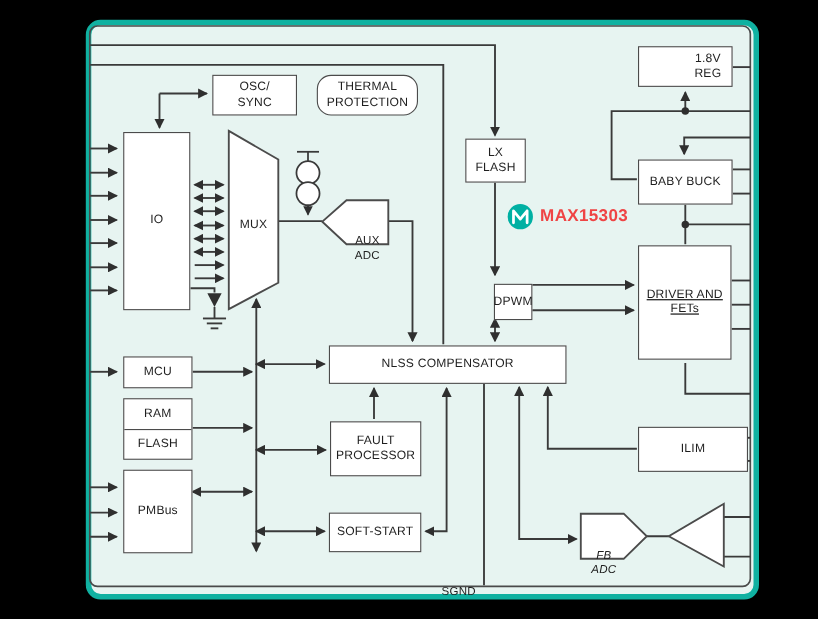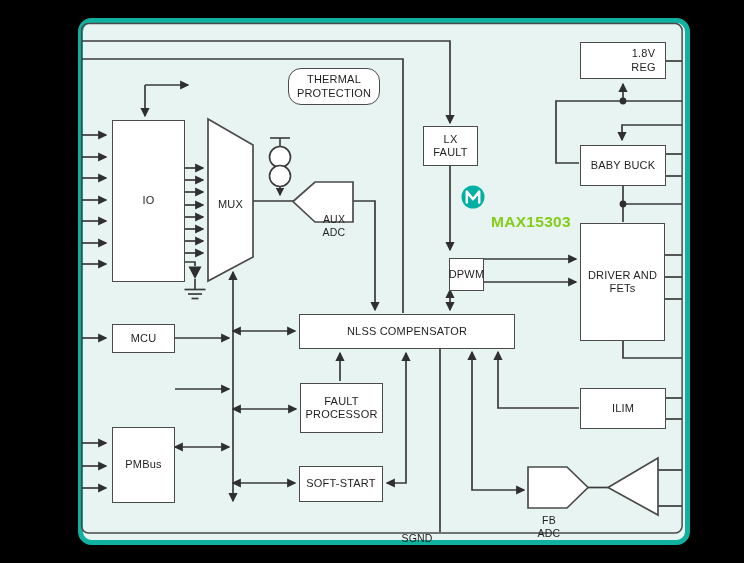--- a/index.html
+++ b/index.html
@@ -8,22 +8,22 @@
   .stage svg{position:absolute;left:0;top:0;}
   .box{position:absolute;box-sizing:border-box;background:#fff;border:1.7px solid #4b4b4b;
        display:flex;align-items:center;justify-content:center;}
   .lbl{white-space:pre-line;text-align:center;font-size:11px;line-height:1.22;
        color:#1f1f1f;letter-spacing:.2px;}
   .floatlbl{position:absolute;display:flex;align-items:center;justify-content:center;margin-top:24px;}
   .stack{position:absolute;box-sizing:border-box;background:#fff;border:1.7px solid #4b4b4b;
          display:flex;flex-direction:column;}
   .cell{flex:1;display:flex;align-items:center;justify-content:center;}
   .cell.divided{border-bottom:1.7px solid #4b4b4b;}
-  .partnum{position:absolute;font-size:15.5px;font-weight:bold;color:#84cc16;
-           letter-spacing:.3px;margin-top:25px;}
+  .partnum{position:absolute;font-size:15.5px;font-weight:bold;color:#ef4444;
+           letter-spacing:.3px;}
   .small{font-size:10.5px;}
 </style>
 </head>
 <body>
 
 <div class="stage">
 
 <svg width="744" height="563" viewBox="0 0 744 563">
   <defs>
     <marker id="ah" viewBox="0 0 10 10" refX="8.6" refY="5" markerWidth="5.4" markerHeight="5.4" orient="auto-start-reverse">
@@ -141,73 +141,85 @@
     <polygon points="528,467 567,467 588,487.5 567,508 528,508"></polygon>
     <polygon points="658,458 658,515 608,487.5"></polygon>
   </g>
 
   <g>
     <circle cx="473" cy="197" r="11.5" fill="#00b0a3"></circle>
     <path d="M 466.8 202.6 L 466.8 191.6 L 473 199.2 L 479.2 191.6 L 479.2 202.6" fill="none" stroke="#ffffff" stroke-width="2.5" stroke-linecap="round" stroke-linejoin="round"></path>
   </g>
 </svg>
 
+<div class="box" style="left:193px;top:68px;width:77px;height:37px;">
+  <span class="lbl">OSC/
+SYNC</span>
+</div>
 <div class="box" style="left:288px;top:68px;width:92px;height:37px;border-radius:13px;">
   <span class="lbl">THERMAL
 PROTECTION</span>
 </div>
-<div class="box" style="left:112px;top:120px;width:73px;height:162px;">
+<div class="box" style="left:112px;top:120px;width:61px;height:162px;">
   <span class="lbl">IO</span>
 </div>
 <div class="box" style="left:112px;top:324px;width:63px;height:29px;">
   <span class="lbl">MCU</span>
+</div>
+<div class="stack" style="left:112px;top:362px;width:63px;height:56px;">
+  <div class="cell divided">
+    <span class="lbl">RAM</span>
+  </div>
+  <div class="cell">
+    <span class="lbl">FLASH</span>
+  </div>
 </div>
 <div class="box" style="left:112px;top:427px;width:63px;height:76px;">
   <span class="lbl">PMBus</span>
 </div>
 <div class="box" style="left:299px;top:314px;width:216px;height:35px;">
   <span class="lbl">NLSS COMPENSATOR</span>
 </div>
 <div class="box" style="left:300px;top:383px;width:83px;height:50px;">
   <span class="lbl">FAULT
 PROCESSOR</span>
 </div>
 <div class="box" style="left:299px;top:466px;width:84px;height:36px;">
   <span class="lbl">SOFT-START</span>
 </div>
 <div class="box" style="left:423px;top:126px;width:55px;height:40px;">
   <span class="lbl">LX
-FAULT</span>
+FLASH</span>
 </div>
 <div class="box" style="left:422px;top:258px;width:35px;height:33px;margin-left:27px;">
   <span class="lbl">DPWM</span>
 </div>
 <div class="box" style="left:580px;top:42px;width:86px;height:37px;padding-left:41px;">
   <span class="lbl">1.8V
 REG</span>
 </div>
 <div class="box" style="left:580px;top:145px;width:86px;height:41px;">
   <span class="lbl">BABY BUCK</span>
 </div>
-<div class="box" style="left:580px;top:223px;width:85px;height:118px;">
+<div class="box" style="left:580px;top:223px;width:85px;height:104px;text-decoration:underline;">
   <span class="lbl">DRIVER AND
 FETs</span>
 </div>
-<div class="box" style="left:580px;top:388px;width:86px;height:41px;">
+<div class="box" style="left:580px;top:388px;width:100px;height:41px;">
   <span class="lbl">ILIM</span>
 </div>
 
 <div class="floatlbl" style="left:206px;top:173px;width:49px;height:16px;">
   <span class="lbl">MUX</span>
 </div>
 <div class="floatlbl" style="left:312px;top:188px;width:44px;height:27px;">
   <span class="lbl small">AUX
 ADC</span>
 </div>
-<div class="floatlbl" style="left:527px;top:489px;width:44px;height:27px;">
+<div class="floatlbl" style="left:527px;top:474px;width:44px;height:27px;font-style:italic;">
   <span class="lbl small">FB
 ADC</span>
 </div>
 
 <span class="partnum" style="left:491px;top:188px;">MAX15303</span>
 <div class="floatlbl" style="left:398px;top:507px;width:38px;height:15px;">
   <span class="lbl small">SGND</span>
 </div>
 
 </div>

